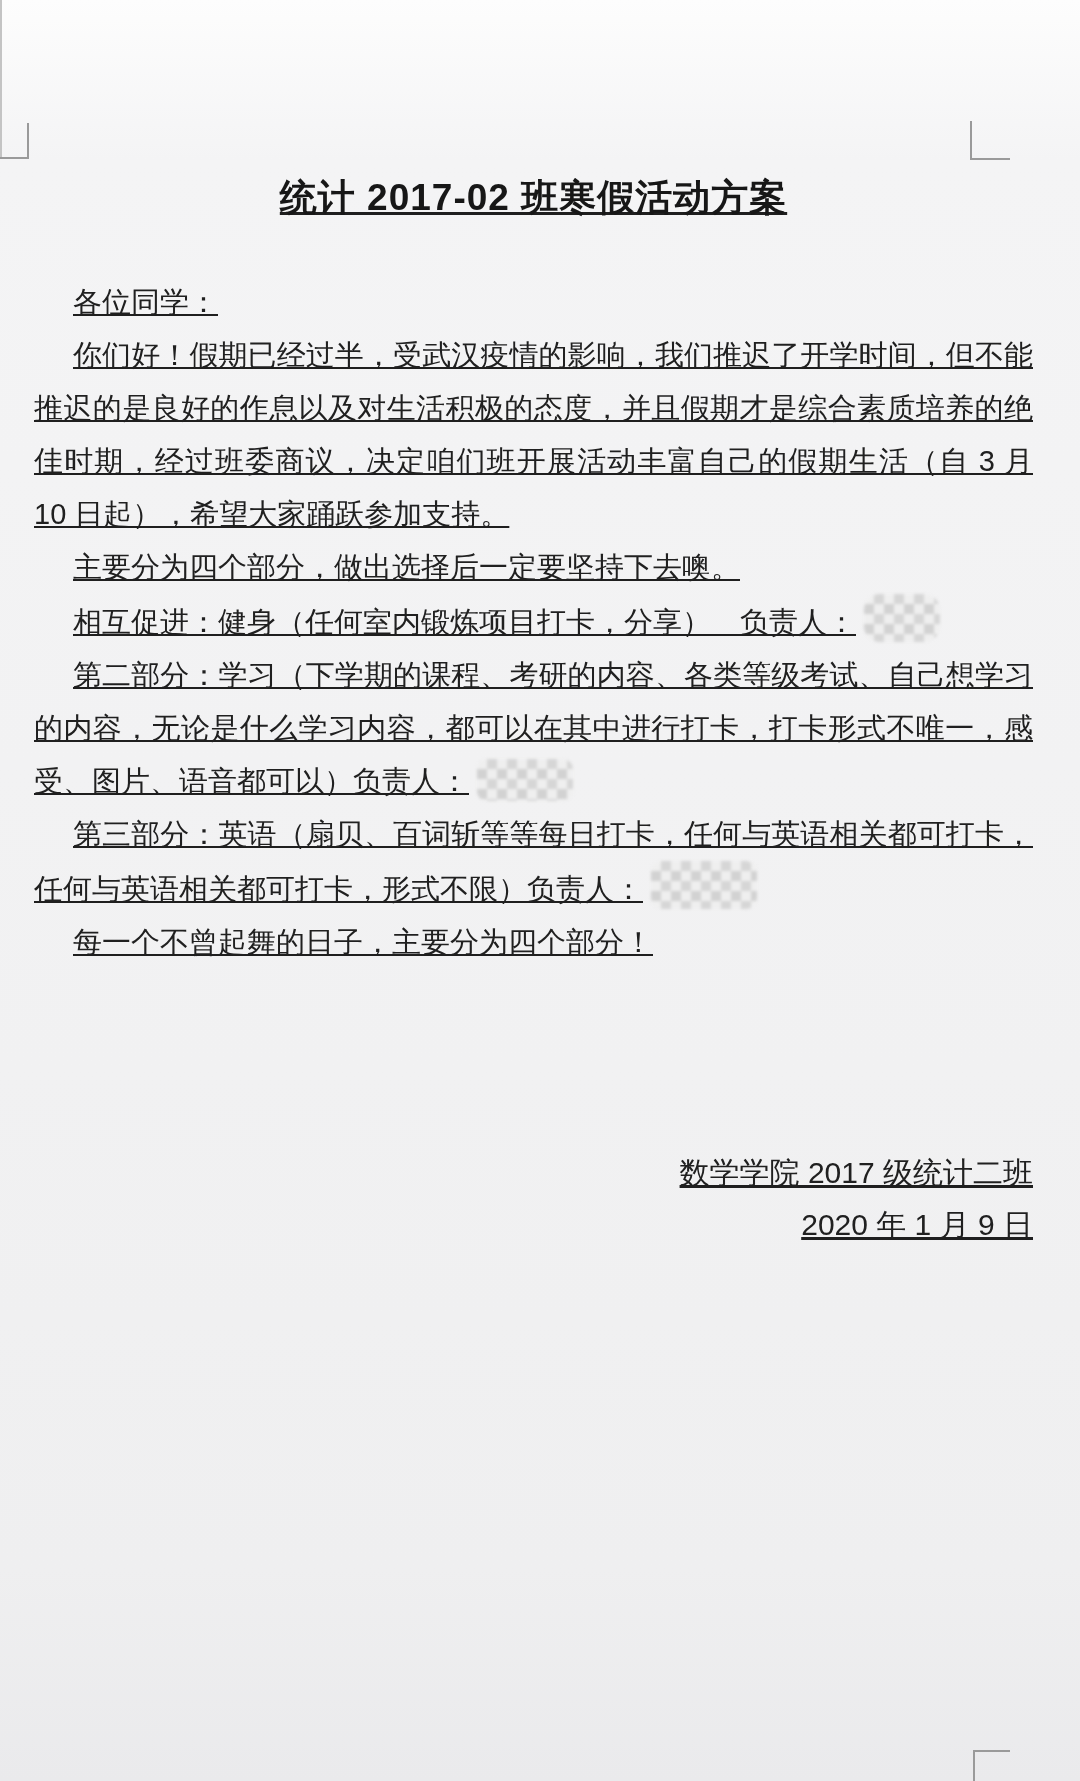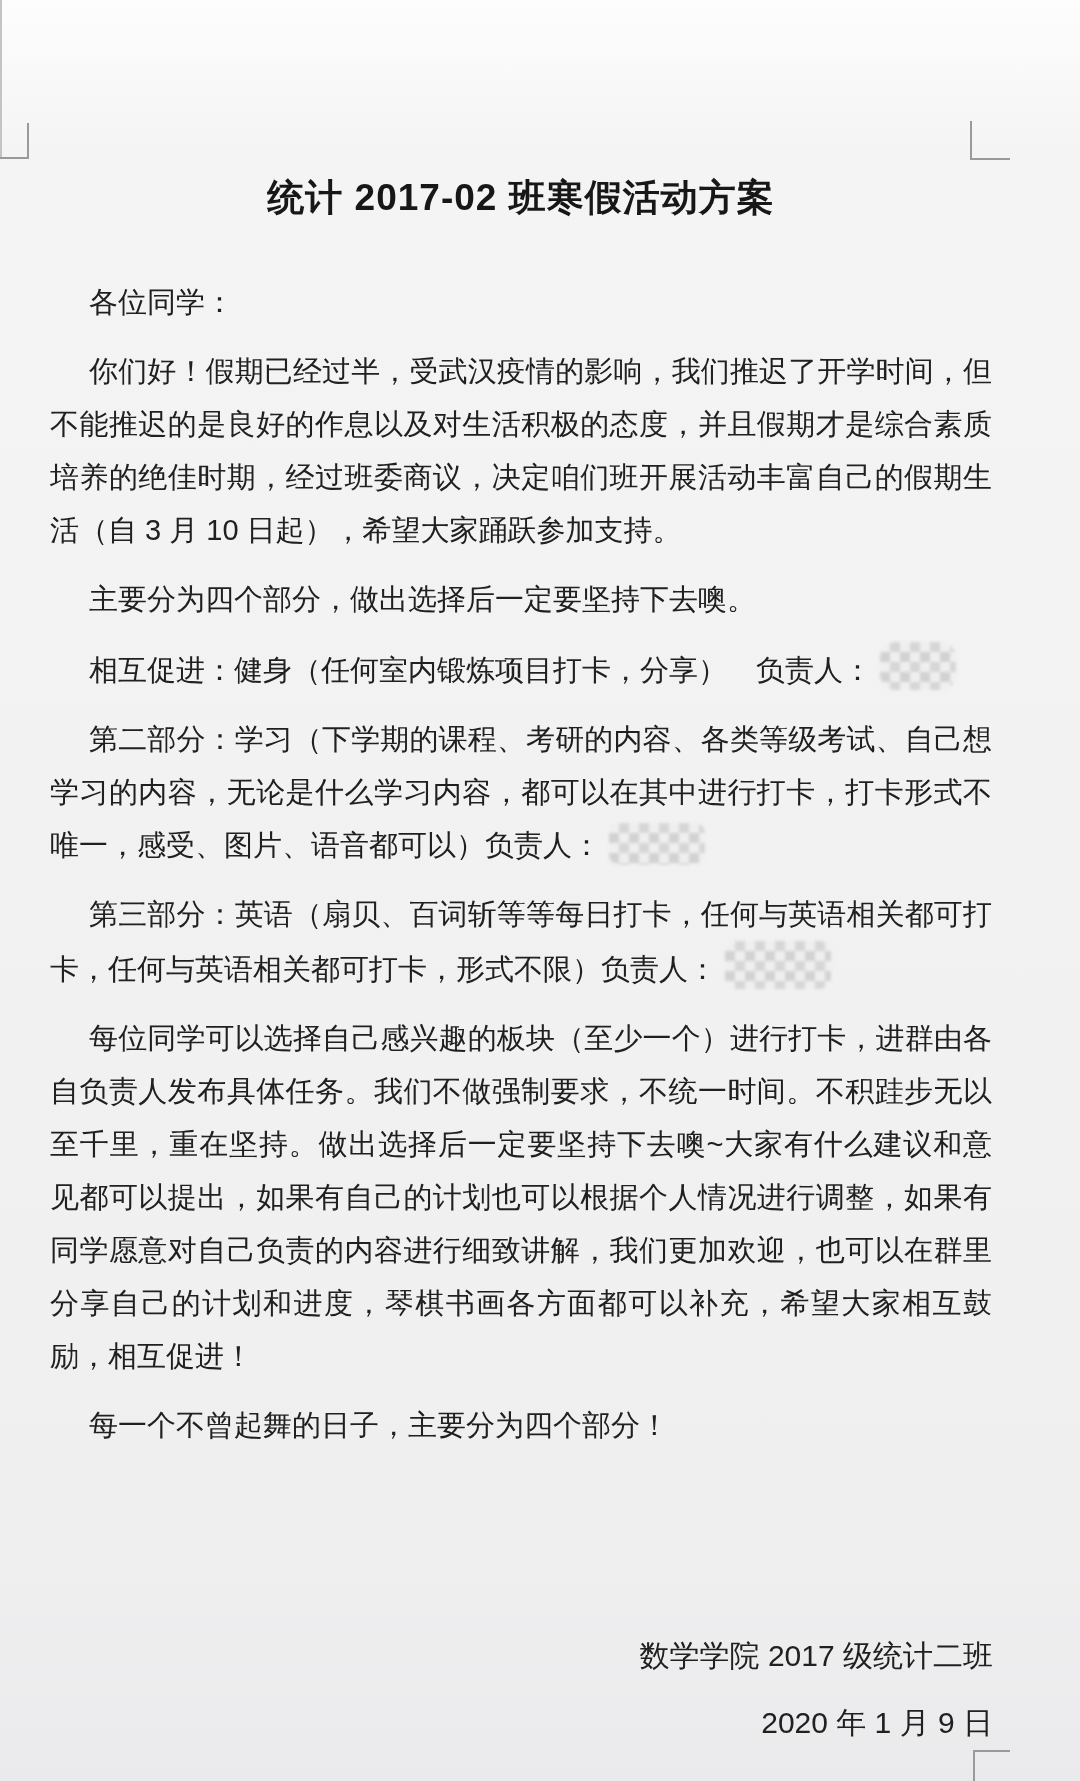--- a/index.html
+++ b/index.html
@@ -23,51 +23,51 @@
     border-right: 2px solid #9a9a9a; border-bottom: 2px solid #9a9a9a;
   }
   .crop.tr {
     left: 970px; top: 121px; width: 38px; height: 37px;
     border-left: 2px solid #9a9a9a; border-bottom: 2px solid #9a9a9a;
   }
   .crop.br {
     left: 973px; top: 1750px; width: 35px; height: 31px;
     border-left: 2px solid #9a9a9a; border-top: 2px solid #9a9a9a;
   }
-  .content { padding: 176px 72px 0 34px; }
+  .content { padding: 176px 47px 0 34px; text-decoration: underline; }
   .title {
     margin: 0; font-size: 37px; line-height: 44px; font-weight: 700;
     text-align: center; letter-spacing: 1px; color: #171717;
   }
   .bodytext {
     margin-top: 56px; font-size: 29px; line-height: 53px;
     font-weight: 500; text-align: justify; color: #202020;
   }
-  .bodytext p { margin: 16px; text-indent: 39px; }
+  .bodytext p { margin: 0; text-indent: 39px; }
   
   .redaction {
     display: inline-block; height: 42px; margin-left: 8px; vertical-align: -10px;
     border-radius: 10px;
     background-color: #e0e0e0;
     background-image:
       linear-gradient(45deg, #d2d2d2 25%, transparent 25%, transparent 75%, #d6d6d6 75%),
       linear-gradient(45deg, #d6d6d6 25%, #efefef 25%, #efefef 75%, #d2d2d2 75%);
     background-size: 20px 20px;
     background-position: 0 0, 10px 10px;
     filter: blur(1.5px);
   }
   .r1 { width: 76px;  height: 48px; border-radius: 16px; }
   .r2 { width: 96px;  }
   .r3 { width: 106px; height: 48px; border-radius: 12px; }
   .r4 { width: 110px; height: 54px; border-radius: 16px; vertical-align: -16px; }
   .signature {
     margin-top: 178px; font-size: 30px; line-height: 52px;
     font-weight: 500; text-align: right; color: #202020;
   }
-  .signature p { margin: 15px; }
+  .signature p { margin: 0; }
 </style>
 </head>
 <body>
 
 <div class="page">
   <div class="edge-line"></div>
   <div class="crop tl"></div>
   <div class="crop tr"></div>
   <div class="crop br"></div>
 
@@ -79,21 +79,20 @@
       <p>你们好！假期已经过半，受武汉疫情的影响，我们推迟了开学时间，但不能推迟的是良好的作息以及对生活积极的态度，并且假期才是综合素质培养的绝佳时期，经过班委商议，决定咱们班开展活动丰富自己的假期生活（自 3 月 10 日起），希望大家踊跃参加支持。</p>
       <p>主要分为四个部分，做出选择后一定要坚持下去噢。</p>
 
       <p><span>相互促进：健身（任何室内锻炼项目打卡，分享）　负责人：</span><span class="redaction r1"></span></p>
 
       <p><span>第二部分：学习（下学期的课程、考研的内容、各类等级考试、自己想学习的内容，无论是什么学习内容，都可以在其中进行打卡，打卡形式不唯一，感受、图片、语音都可以）负责人：</span><span class="redaction r2"></span></p>
 
       <p><span>第三部分：英语（扇贝、百词斩等等每日打卡，任何与英语相关都可打卡，任何与英语相关都可打卡，形式不限）负责人：</span><span class="redaction r3"></span></p>
 
 
-      <p>每位同学可以选择自己感兴趣的板块（至少一个）进行打卡，进群由各自负责人发布具体任务。我们不做强制要求，不统一时间。不积跬步无以至千里，重在坚持。做出选择后一定要坚持下去噢~大家有什么建议和意见都可以提出，如果有自己的计划也可以根据个人情况进行调整，如果有同学愿意对自己负责的内容进行细致讲解，我们更加欢迎，也可以在群里分享自己的计划和进度，琴棋书画各方面都可以补充，希望大家相互鼓励，相互促进！</p>
       <p>每一个不曾起舞的日子，主要分为四个部分！</p>
     </div>
 
     <div class="signature">
       <p>数学学院 2017 级统计二班</p>
       <p>2020 年 1 月 9 日</p>
     </div>
   </div>
 </div>
 

